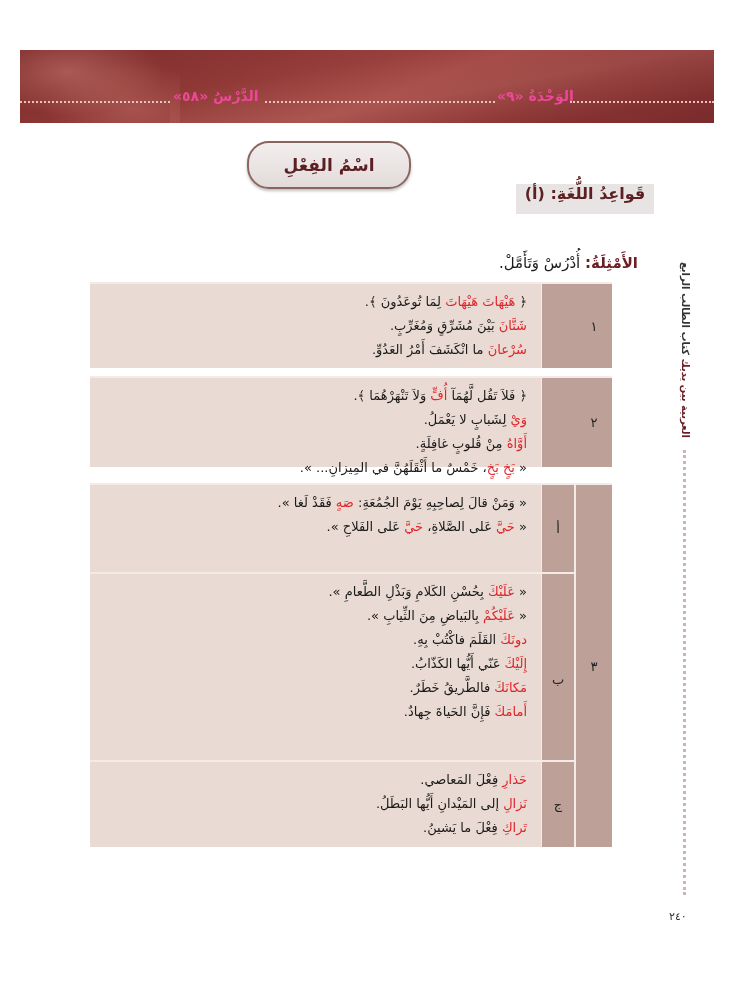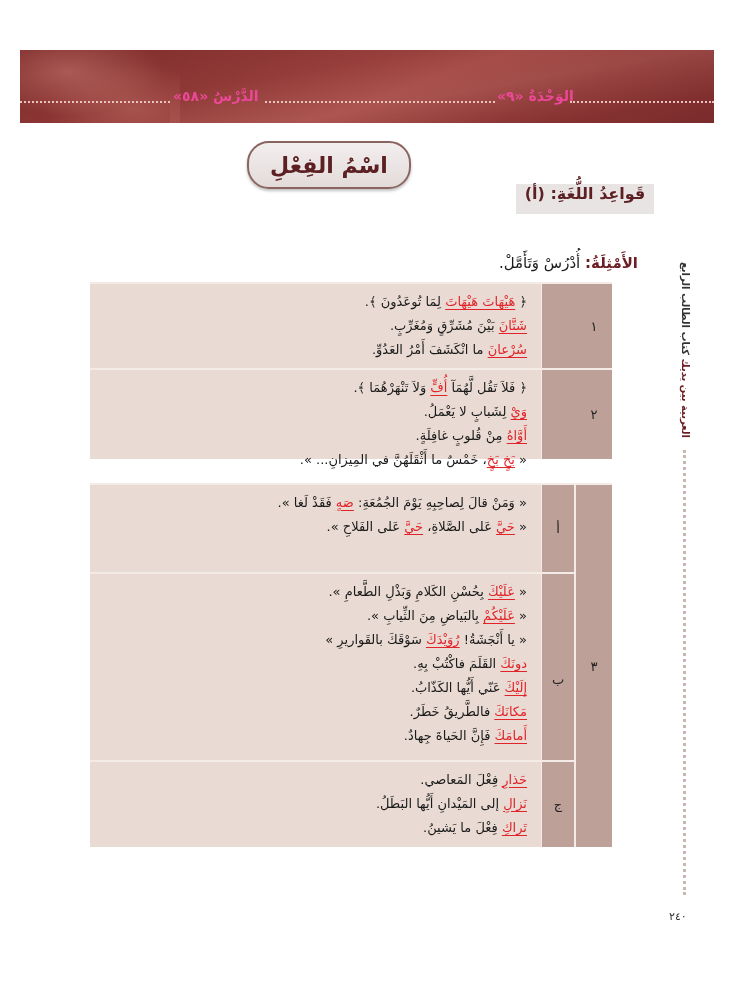--- a/index.html
+++ b/index.html
@@ -27,21 +27,21 @@
   .banner-text {
     position:absolute; top:88px; color:#ec4899; font-weight:bold; font-size:14px;
     direction:rtl; white-space:nowrap;
   }
   .lesson-title {
     position:absolute; left:247px; top:141px; width:160px; height:44px;
     border:2px solid #8a6560; border-radius:22px;
     background:linear-gradient(#f3eeee,#e2dbda);
     box-shadow:0 2px 3px rgba(0,0,0,0.25);
     display:flex; align-items:center; justify-content:center;
-    color:#5c1f22; font-weight:bold; font-size:22px; direction:rtl;
+    color:#5c1f22; font-weight:bold; font-size:17px; direction:rtl;
   }
   .section-label {
     position:absolute; left:516px; top:184px; width:138px; height:30px;
     background:#e8e4e3; display:flex; justify-content:center;
     color:#5c1f22; font-weight:bold; font-size:16px; direction:rtl;
   }
   .examples-heading {
     position:absolute; right:96px; top:254px; direction:rtl; font-size:15px; white-space:nowrap;
   }
   .examples-heading .lbl { color:#6b1f24; font-weight:bold; }
@@ -73,21 +73,21 @@
     display:flex; align-items:center; justify-content:center; font-size:13px; color:#222;
   }
   .cell-num {
     position:absolute; left:484px; top:0; bottom:0; width:38px; background:#bda098;
     border-left:2px solid #f4ebe6; border-top:2px solid #f4ebe6; box-sizing:border-box;
     display:flex; align-items:center; justify-content:center; font-size:13px; color:#222;
   }
   .cell-num.wide { left:451px; width:71px; border-left:1px solid #f4ebe6; }
   .cell-num.wide span { position:relative; left:17px; }
   .line { white-space:nowrap; }
-  .hl { color:#e0242a; text-decoration:underline; text-decoration-color:#e0242a; text-underline-offset:3px; }
+  .hl { color:#e0242a; text-decoration-color:#e0242a; text-underline-offset:3px; }
 </style>
 </head>
 <body>
 
 <div class="banner">
   <div class="swirl"></div>
   <div class="sheen"></div>
 </div>
 <div class="dots" style="left:20px; width:150px;"></div>
 <div class="dots" style="left:265px; width:230px;"></div>
@@ -119,21 +119,21 @@
     <div class="row" style="top: 0px; height: 86px;">
       <div class="cell-content">
         <div class="line"><span>﴿ </span><span class="hl">هَيْهَاتَ هَيْهَاتَ</span><span> لِمَا تُوعَدُونَ ﴾.</span></div>
         <div class="line"><span class="hl">شَتَّانَ</span><span> بَيْنَ مُشَرِّقٍ وَمُغَرِّبٍ.</span></div>
         <div class="line"><span class="hl">سُرْعانَ</span><span> ما انْكَشَفَ أَمْرُ العَدُوِّ.</span></div>
       </div>
       <div class="cell-num wide">
         <span>١</span>
       </div>
     </div>
-    <div class="row" style="top: 86px; height: 91px;">
+    <div class="row" style="top: 94px; height: 91px;">
       <div class="cell-content">
         <div class="line"><span>﴿ فَلاَ تَقُل لَّهُمَآ </span><span class="hl">أُفٍّ</span><span> وَلاَ تَنْهَرْهُمَا ﴾.</span></div>
         <div class="line"><span class="hl">وَيْ</span><span> لِشَبابٍ لا يَعْمَلُ.</span></div>
         <div class="line"><span class="hl">أَوَّاهُ</span><span> مِنْ قُلوبٍ غافِلَةٍ.</span></div>
         <div class="line"><span>« </span><span class="hl">بَخٍ بَخٍ</span><span>، خَمْسٌ ما أَثْقَلَهُنَّ في المِيزانِ... ».</span></div>
       </div>
       <div class="cell-num wide">
         <span>٢</span>
       </div>
     </div>
@@ -143,21 +143,20 @@
         <div class="line"><span>« </span><span class="hl">حَيَّ</span><span> عَلى الصَّلاةِ، </span><span class="hl">حَيَّ</span><span> عَلى الفَلاحِ ».</span></div>
       </div>
       <div class="cell-sub">
         <span>أ</span>
       </div>
     </div>
     <div class="row" style="top: 290px; height: 212px;">
       <div class="cell-content">
         <div class="line"><span>« </span><span class="hl">عَلَيْكَ</span><span> بِحُسْنِ الكَلامِ وَبَذْلِ الطَّعامِ ».</span></div>
         <div class="line"><span>« </span><span class="hl">عَلَيْكُمْ</span><span> بِالبَياضِ مِنَ الثِّيابِ ».</span></div>
-        <div class="line"><span>« يا أَنْجَشَةُ! </span><span class="hl">رُوَيْدَكَ</span><span> سَوْقَكَ بالقَواريرِ »</span></div>
         <div class="line"><span class="hl">دونَكَ</span><span> القَلَمَ فاكْتُبْ بِهِ.</span></div>
         <div class="line"><span class="hl">إِلَيْكَ</span><span> عَنّي أَيُّها الكَذّابُ.</span></div>
         <div class="line"><span class="hl">مَكانَكَ</span><span> فالطَّريقُ خَطَرٌ.</span></div>
         <div class="line"><span class="hl">أَمامَكَ</span><span> فَإِنَّ الحَياةَ جِهادٌ.</span></div>
       </div>
       <div class="cell-sub">
         <span>ب</span>
       </div>
     </div>
     <div class="row" style="top: 478px; height: 87px;">

